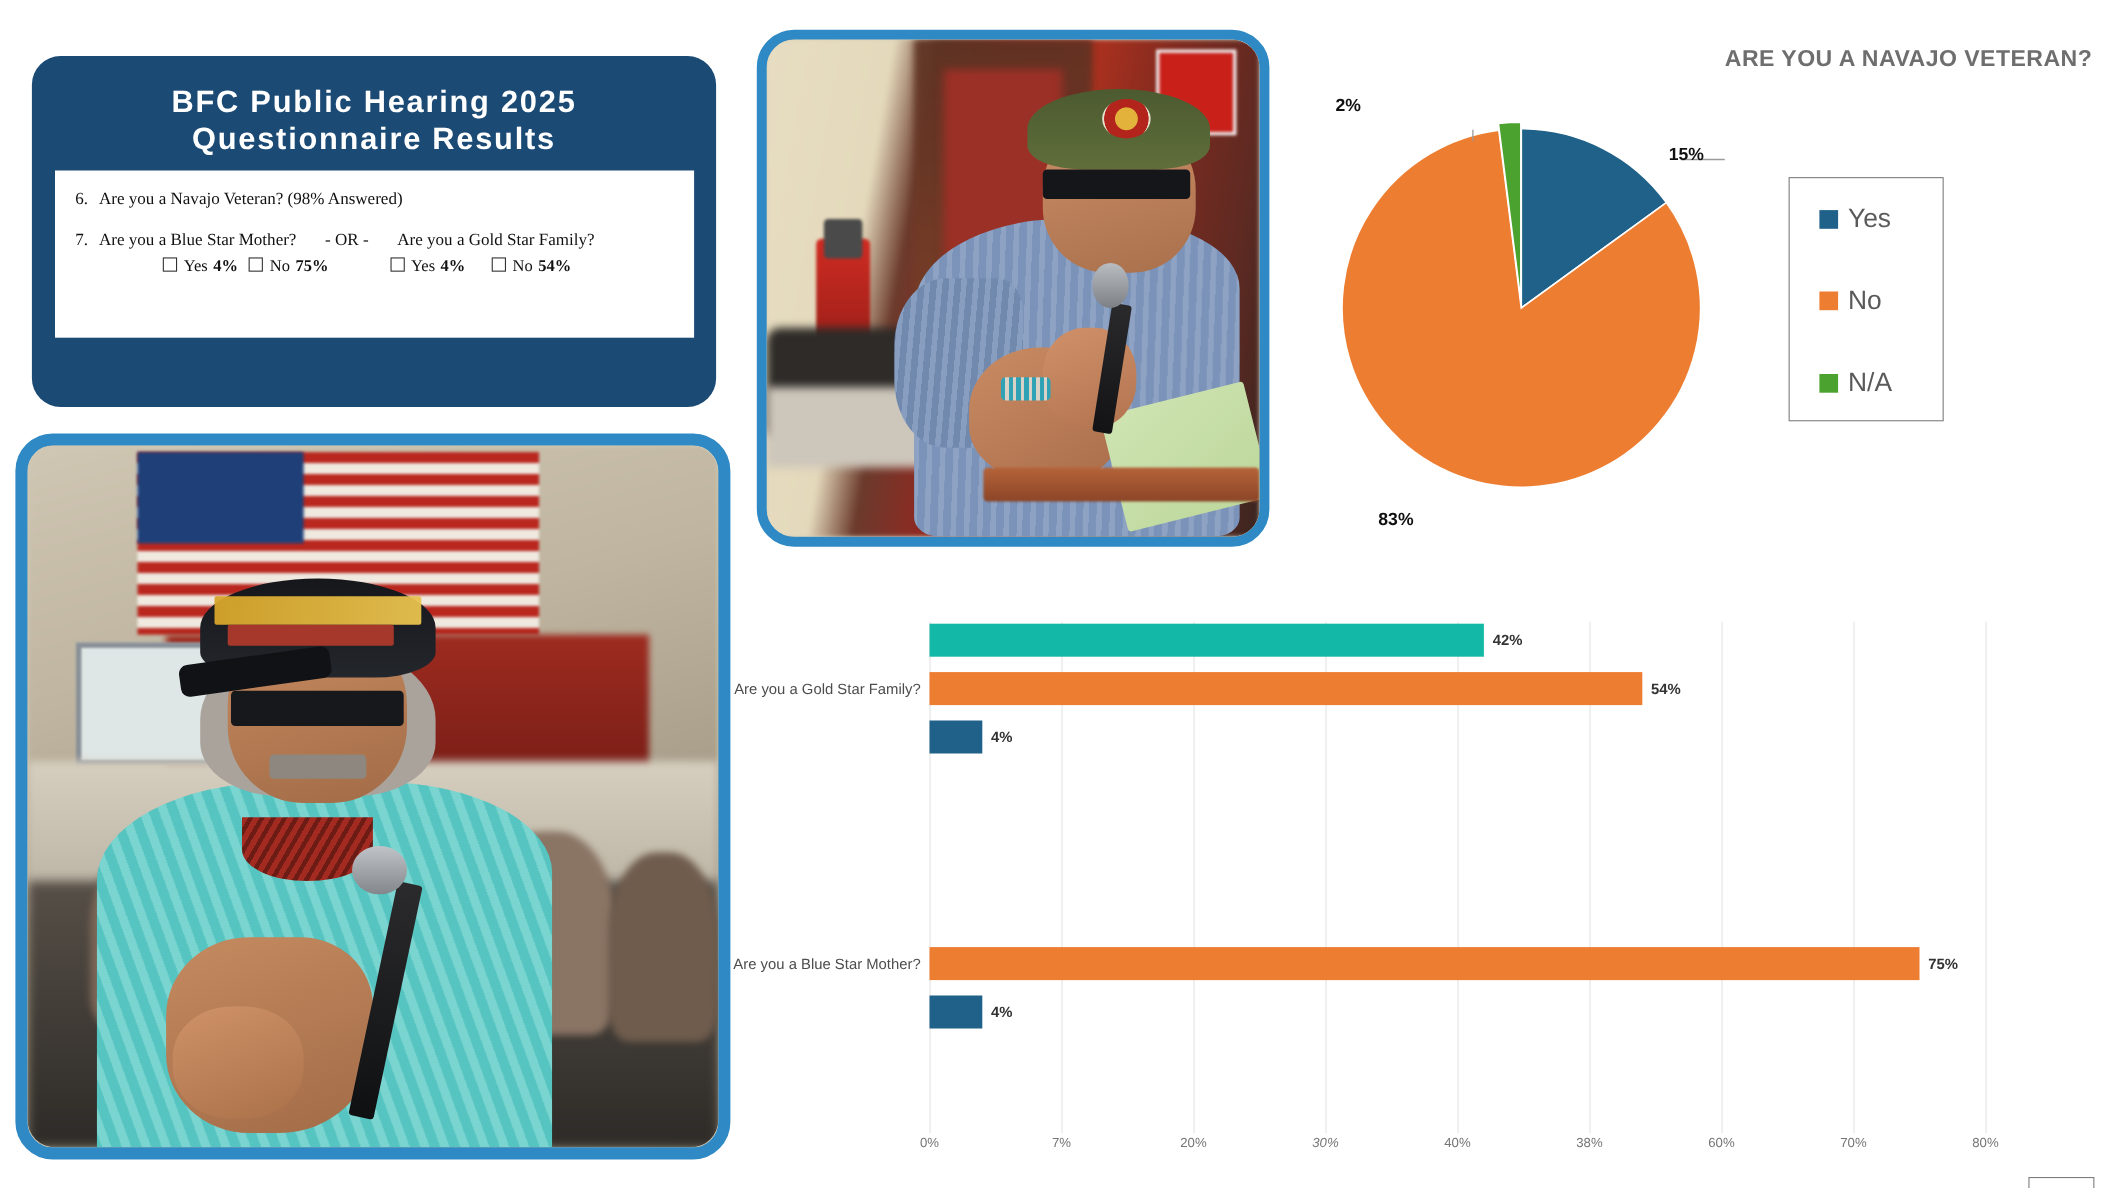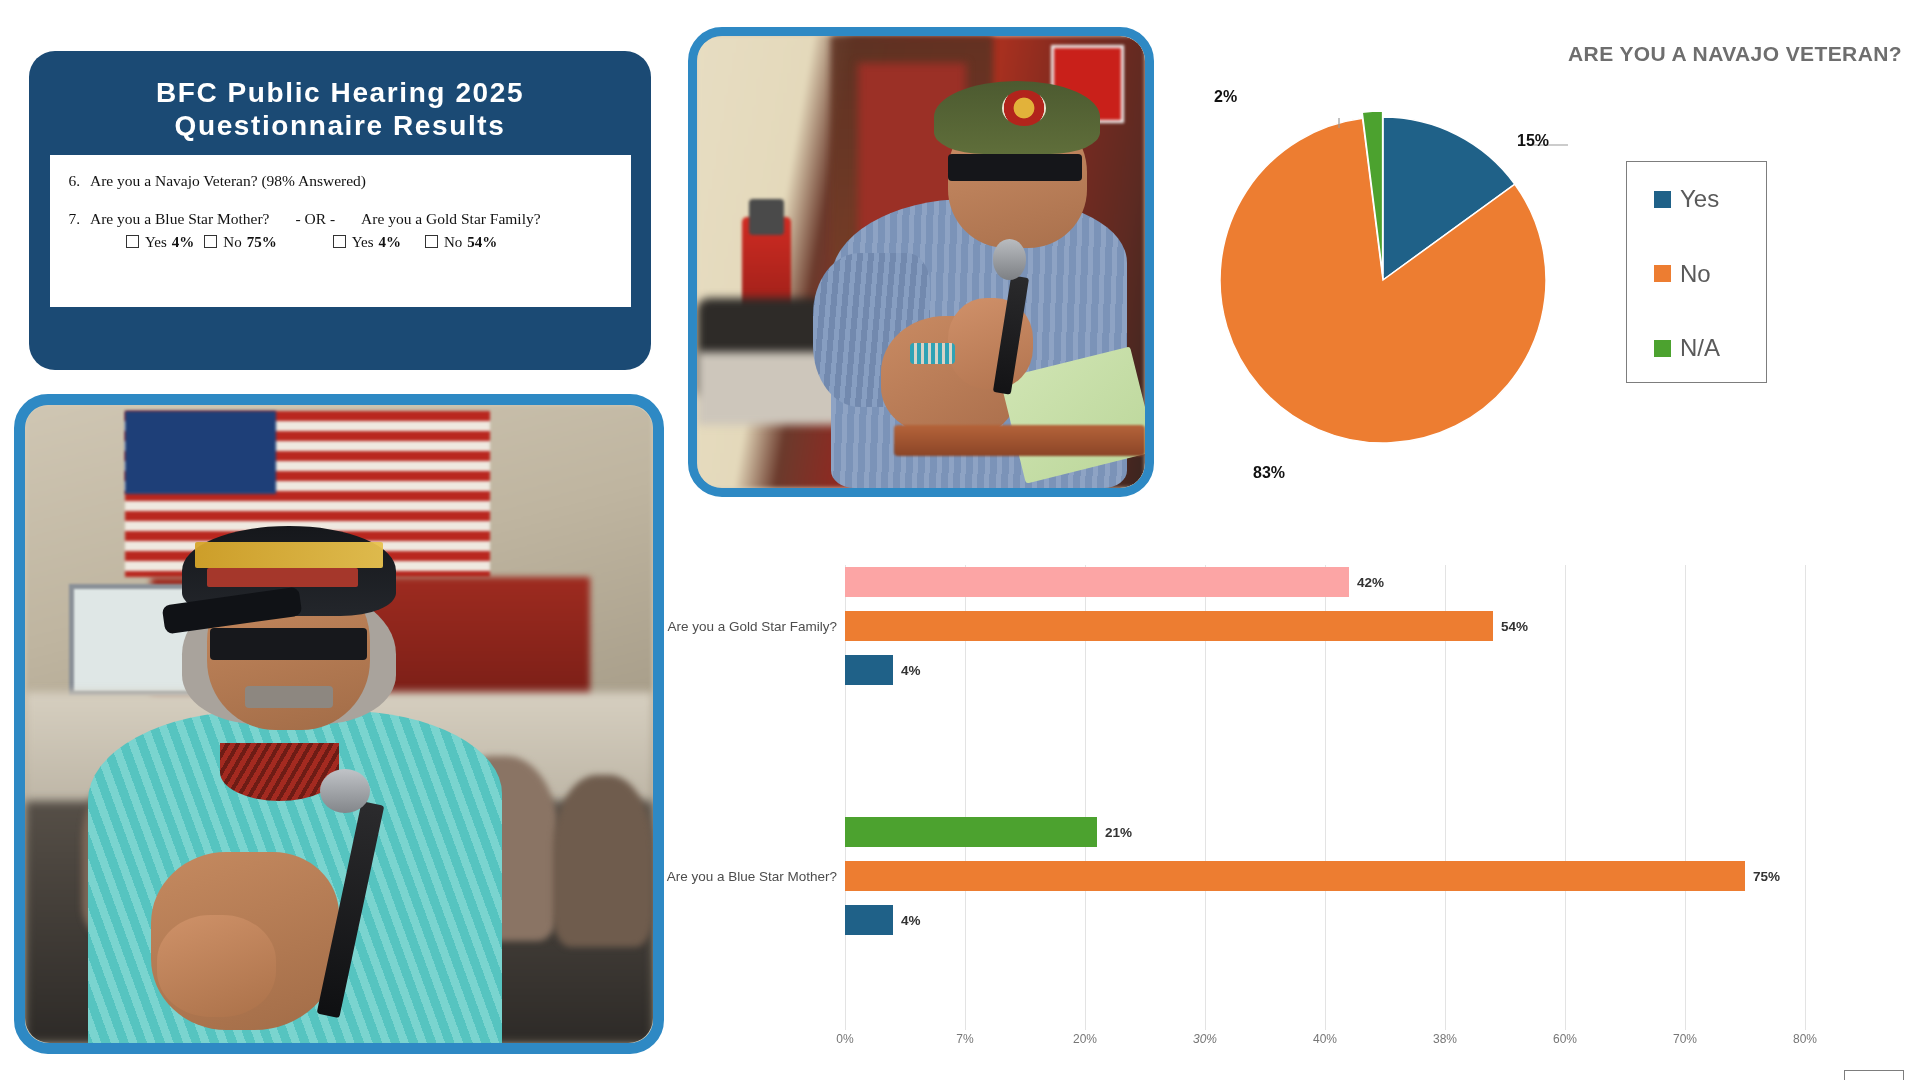--- a/index.html
+++ b/index.html
@@ -28,21 +28,21 @@
     position:absolute; left:50px; top:155px; width:581px; height:152px;
     background:#ffffff;
     font-family:"Liberation Serif", serif;
     box-sizing:border-box;
     padding:17px 0 0 0;
   }
   .q-row{ display:flex; font-size:15.5px; color:#111; }
   .q-num{ width:30px; text-align:right; padding-right:10px; flex:none;}
   .q-text{ flex:1; }
   .ans-line{ font-size:15px; color:#111; padding-left:100px; margin-top:6px; display:flex; }
-  .ans-line.indent2{ padding-left:76px; }
+  .ans-line.indent2{ padding-left:98px; }
   .chk{ display:inline-block; width:11px; height:11px; border:1.2px solid #333;
         margin-right:6px; vertical-align:-1px; background:#fff;}
   .ans-item{ margin-right:10px; white-space:nowrap;}
   .pct{ font-weight:bold; margin-left:5px;}
   .q7head{ display:flex; font-size:15.5px; }
   .q7head .part{ white-space:nowrap; }
   .sp-or{ padding:0 26px; }
   .sp-gap{ width:46px; }
 
   
@@ -338,38 +338,33 @@
       <div class="gridline" style="left: 0%;"></div>
       <div class="gridline" style="left: 12.5%;"></div>
       <div class="gridline" style="left: 25%;"></div>
       <div class="gridline" style="left: 37.5%;"></div>
       <div class="gridline" style="left: 50%;"></div>
       <div class="gridline" style="left: 62.5%;"></div>
       <div class="gridline" style="left: 75%;"></div>
       <div class="gridline" style="left: 87.5%;"></div>
       <div class="gridline" style="left: 100%;"></div>
       <div class="bar-row" style="top: 2px; height: 30px;">
-        <div class="bar" style="width: 52.5%; background: #fca5a5;">
+        <div class="bar" style="width: 52.5%; background: #14b8a6;">
           <span class="bar-val">42%</span>
         </div>
       </div>
       <div class="bar-row" style="top: 46px; height: 30px;">
         <div class="bar" style="width: 67.5%; background: rgb(237, 125, 49);">
           <span class="bar-val">54%</span>
         </div>
         <span class="cat-lbl" style="top: 50%; transform: translateY(-50%);">Are you a Gold Star Family?</span>
       </div>
       <div class="bar-row" style="top: 90px; height: 30px;">
         <div class="bar" style="width: 5%; background: rgb(31, 97, 136);">
           <span class="bar-val">4%</span>
-        </div>
-      </div>
-      <div class="bar-row" style="top: 252px; height: 30px;">
-        <div class="bar" style="width: 26.25%; background: rgb(76, 162, 47);">
-          <span class="bar-val">21%</span>
         </div>
       </div>
       <div class="bar-row" style="top: 296px; height: 30px;">
         <div class="bar" style="width: 93.75%; background: rgb(237, 125, 49);">
           <span class="bar-val">75%</span>
         </div>
         <span class="cat-lbl" style="top: 50%; transform: translateY(-50%);">Are you a Blue Star Mother?</span>
       </div>
       <div class="bar-row" style="top: 340px; height: 30px;">
         <div class="bar" style="width: 5%; background: rgb(31, 97, 136);">

